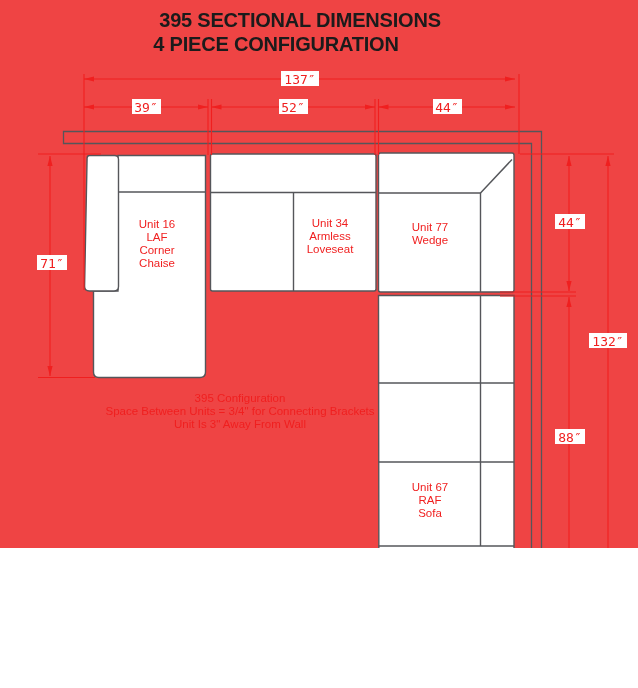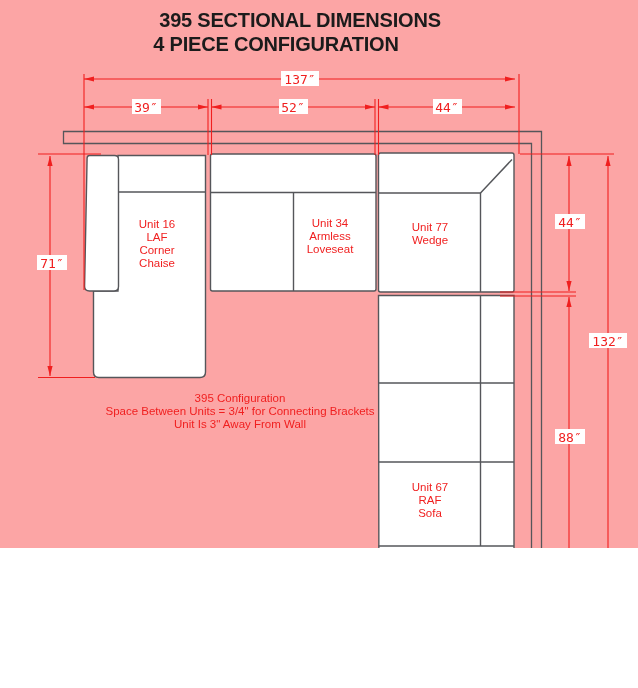--- a/index.html
+++ b/index.html
@@ -1,16 +1,16 @@
 <!DOCTYPE html>
 <html><head>
 <meta charset="utf-8">
 <style>
   html,body{margin:0;padding:0;background:#ffffff;}
-  .page{position:relative;width:638px;height:548px;background:#fca5a5;overflow:hidden;
+  .page{position:relative;width:638px;height:548px;background:#ef4444;overflow:hidden;
         font-family:"Liberation Sans",sans-serif;}
   svg text{user-select:none;}
   .titletxt{font-family:"Liberation Sans",sans-serif;font-size:20px;font-weight:700;
             fill:#1b1b1b;text-anchor:middle;letter-spacing:-0.2px;}
   .dimtxt{font-family:"DejaVu Sans Mono",monospace;font-size:13px;fill:#f01f1f;text-anchor:middle;}
   .unitlbl{font-family:"Liberation Sans",sans-serif;font-size:11.5px;fill:#f01f1f;text-anchor:middle;}
   .notetxt{font-family:"Liberation Sans",sans-serif;font-size:11.5px;fill:#f01f1f;text-anchor:middle;}
   .furn{stroke:#55565a;stroke-width:1.4;fill:#ffffff;}
   .furnline{stroke:#55565a;stroke-width:1.4;fill:none;}
   .wall{stroke:#55565a;stroke-width:1.3;fill:none;}

